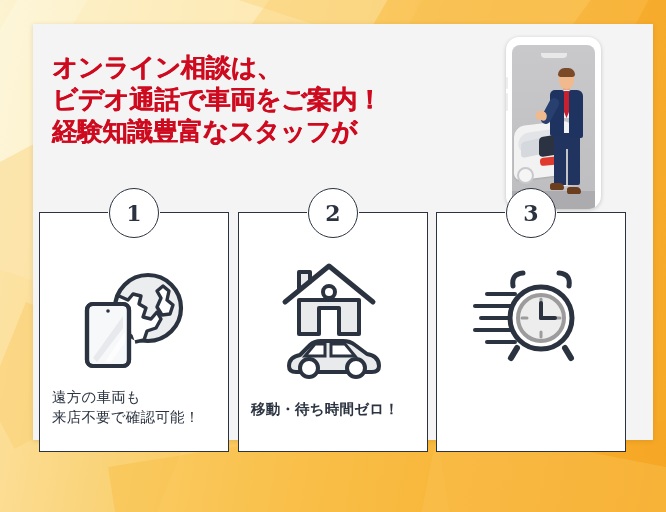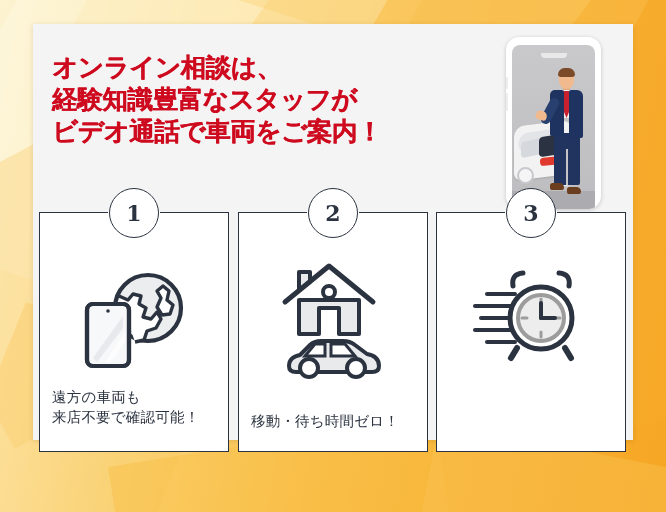--- a/index.html
+++ b/index.html
@@ -99,20 +99,21 @@
 
   
   #panel {
     position: absolute;
     left: 33px;
     top: 24px;
     width: 600px;
     height: 416px;
     background: #F4F4F4;
     box-shadow: 0 1px 5px rgba(120,85,15,.18);
+    padding-left: 20px;
   }
 
   
   #headline {
     position: absolute;
     left: 19px;
     top: 27px;
     width: 440px;
     color: #CE0A1F;
     font-weight: 700;
@@ -373,21 +374,21 @@
     position: absolute;
     left: 12px;
     right: 8px;
     bottom: 24px;
     color: #2B3340;
     font-size: 14.5px;
     line-height: 20px;
     letter-spacing: 0.2px;
     white-space: pre-line;
   }
-  #card-2 .card-text, #card-3 .card-text { bottom: 20px; }
+  #card-2 .card-text, #card-3 .card-text { bottom: 32px; font-weight: bold; }
 </style>
 </head>
 <body>
 
 <div id="stage">
 
   <div class="bg-base"></div>
   <div class="facet f1"></div>
   <div class="facet f2"></div>
   <div class="facet f3"></div>
@@ -395,22 +396,22 @@
   <div class="facet f5"></div>
   <div class="facet f6"></div>
   <div class="facet f7"></div>
   <div class="facet f8"></div>
   <div class="facet f9"></div>
 
   <div id="panel">
 
     <div id="headline">
       <div>オンライン相談は、</div>
+      <div>ビデオ通話で車両をご案内！</div>
       <div>経験知識豊富なスタッフが</div>
-      <div>ビデオ通話で車両をご案内！</div>
     </div>
 
     <div id="phone-mockup">
       <div class="side-btn sb1"></div>
       <div class="side-btn sb2"></div>
       <div id="phone-screen">
         <div id="phone-notch"></div>
         <div class="shadow-floor"></div>
         <div class="car-body"></div>
         <div class="car-hood"></div>

